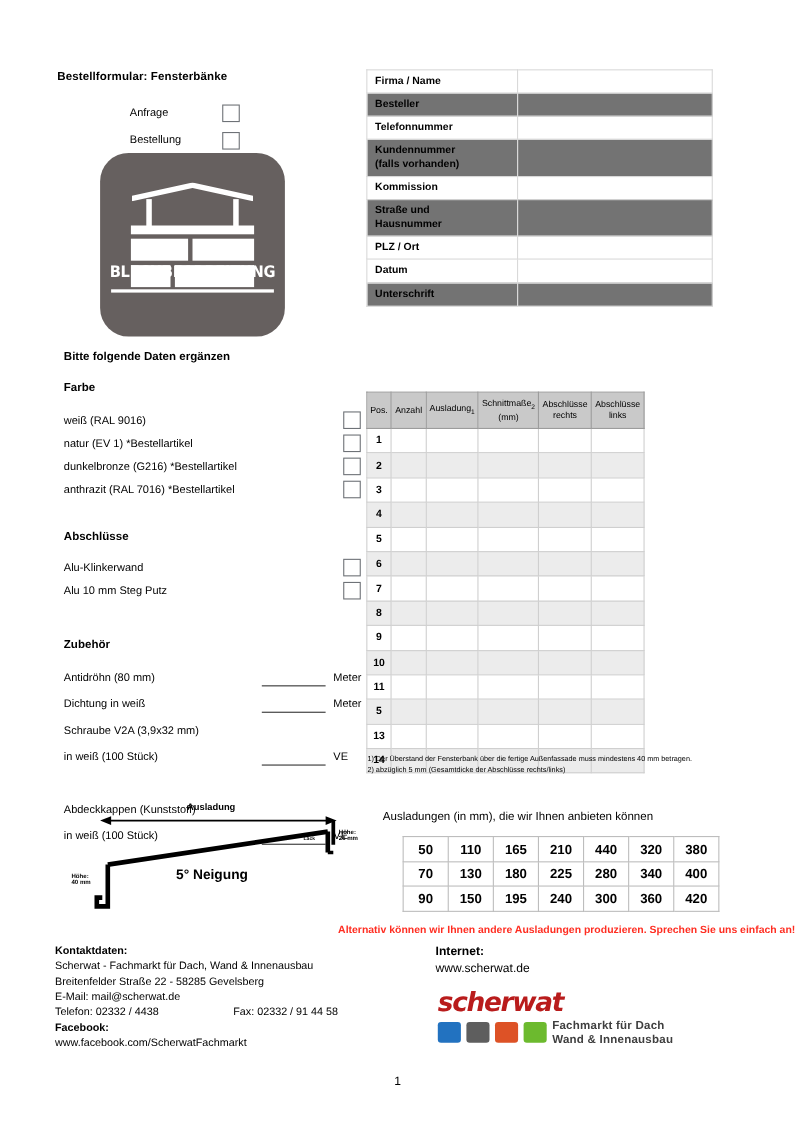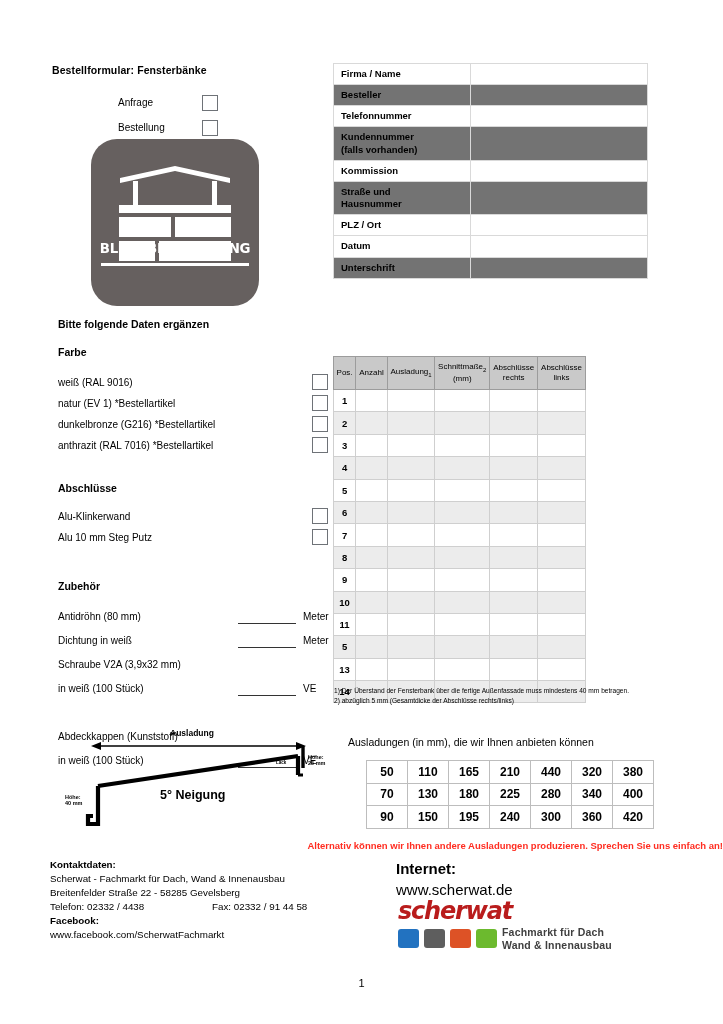--- a/index.html
+++ b/index.html
@@ -280,21 +280,21 @@
     top: 858px;
     width: 340px;
     font-size: 9.8px;
     line-height: 1.42;
   }
   #internet-block {
     position: absolute;
     left: 396px;
     top: 858px;
     width: 200px;
-    font-size: 15px;
+    font-size: 11px;
     line-height: 1.42;
   }
   .tel-row { position: relative; height: 14px; }
   .tel-fax { position: absolute; left: 162px; top: 0; }
 
   #scherwat-logo {
     position: absolute;
     left: 398px;
     top: 893px;
     width: 248px;
@@ -672,20 +672,21 @@
       </tr>
     </tbody>
   </table>
 
   <div id="alt-note">Alternativ können wir Ihnen andere Ausladungen produzieren. Sprechen Sie uns einfach an!</div>
 
   <div id="contact-block">
     <div class="bold">Kontaktdaten:</div>
     <div>Scherwat - Fachmarkt für Dach, Wand &amp; Innenausbau</div>
     <div>Breitenfelder Straße 22 - 58285 Gevelsberg</div>
+    <div>E-Mail: mail@scherwat.de</div>
     <div class="tel-row">
       <span>Telefon: 02332 / 4438</span>
       <span class="tel-fax">Fax: 02332 / 91 44 58</span>
     </div>
     <div class="bold">Facebook:</div>
     <div>www.facebook.com/ScherwatFachmarkt</div>
   </div>
 
   <div id="internet-block">
     <div class="bold">Internet:</div>

